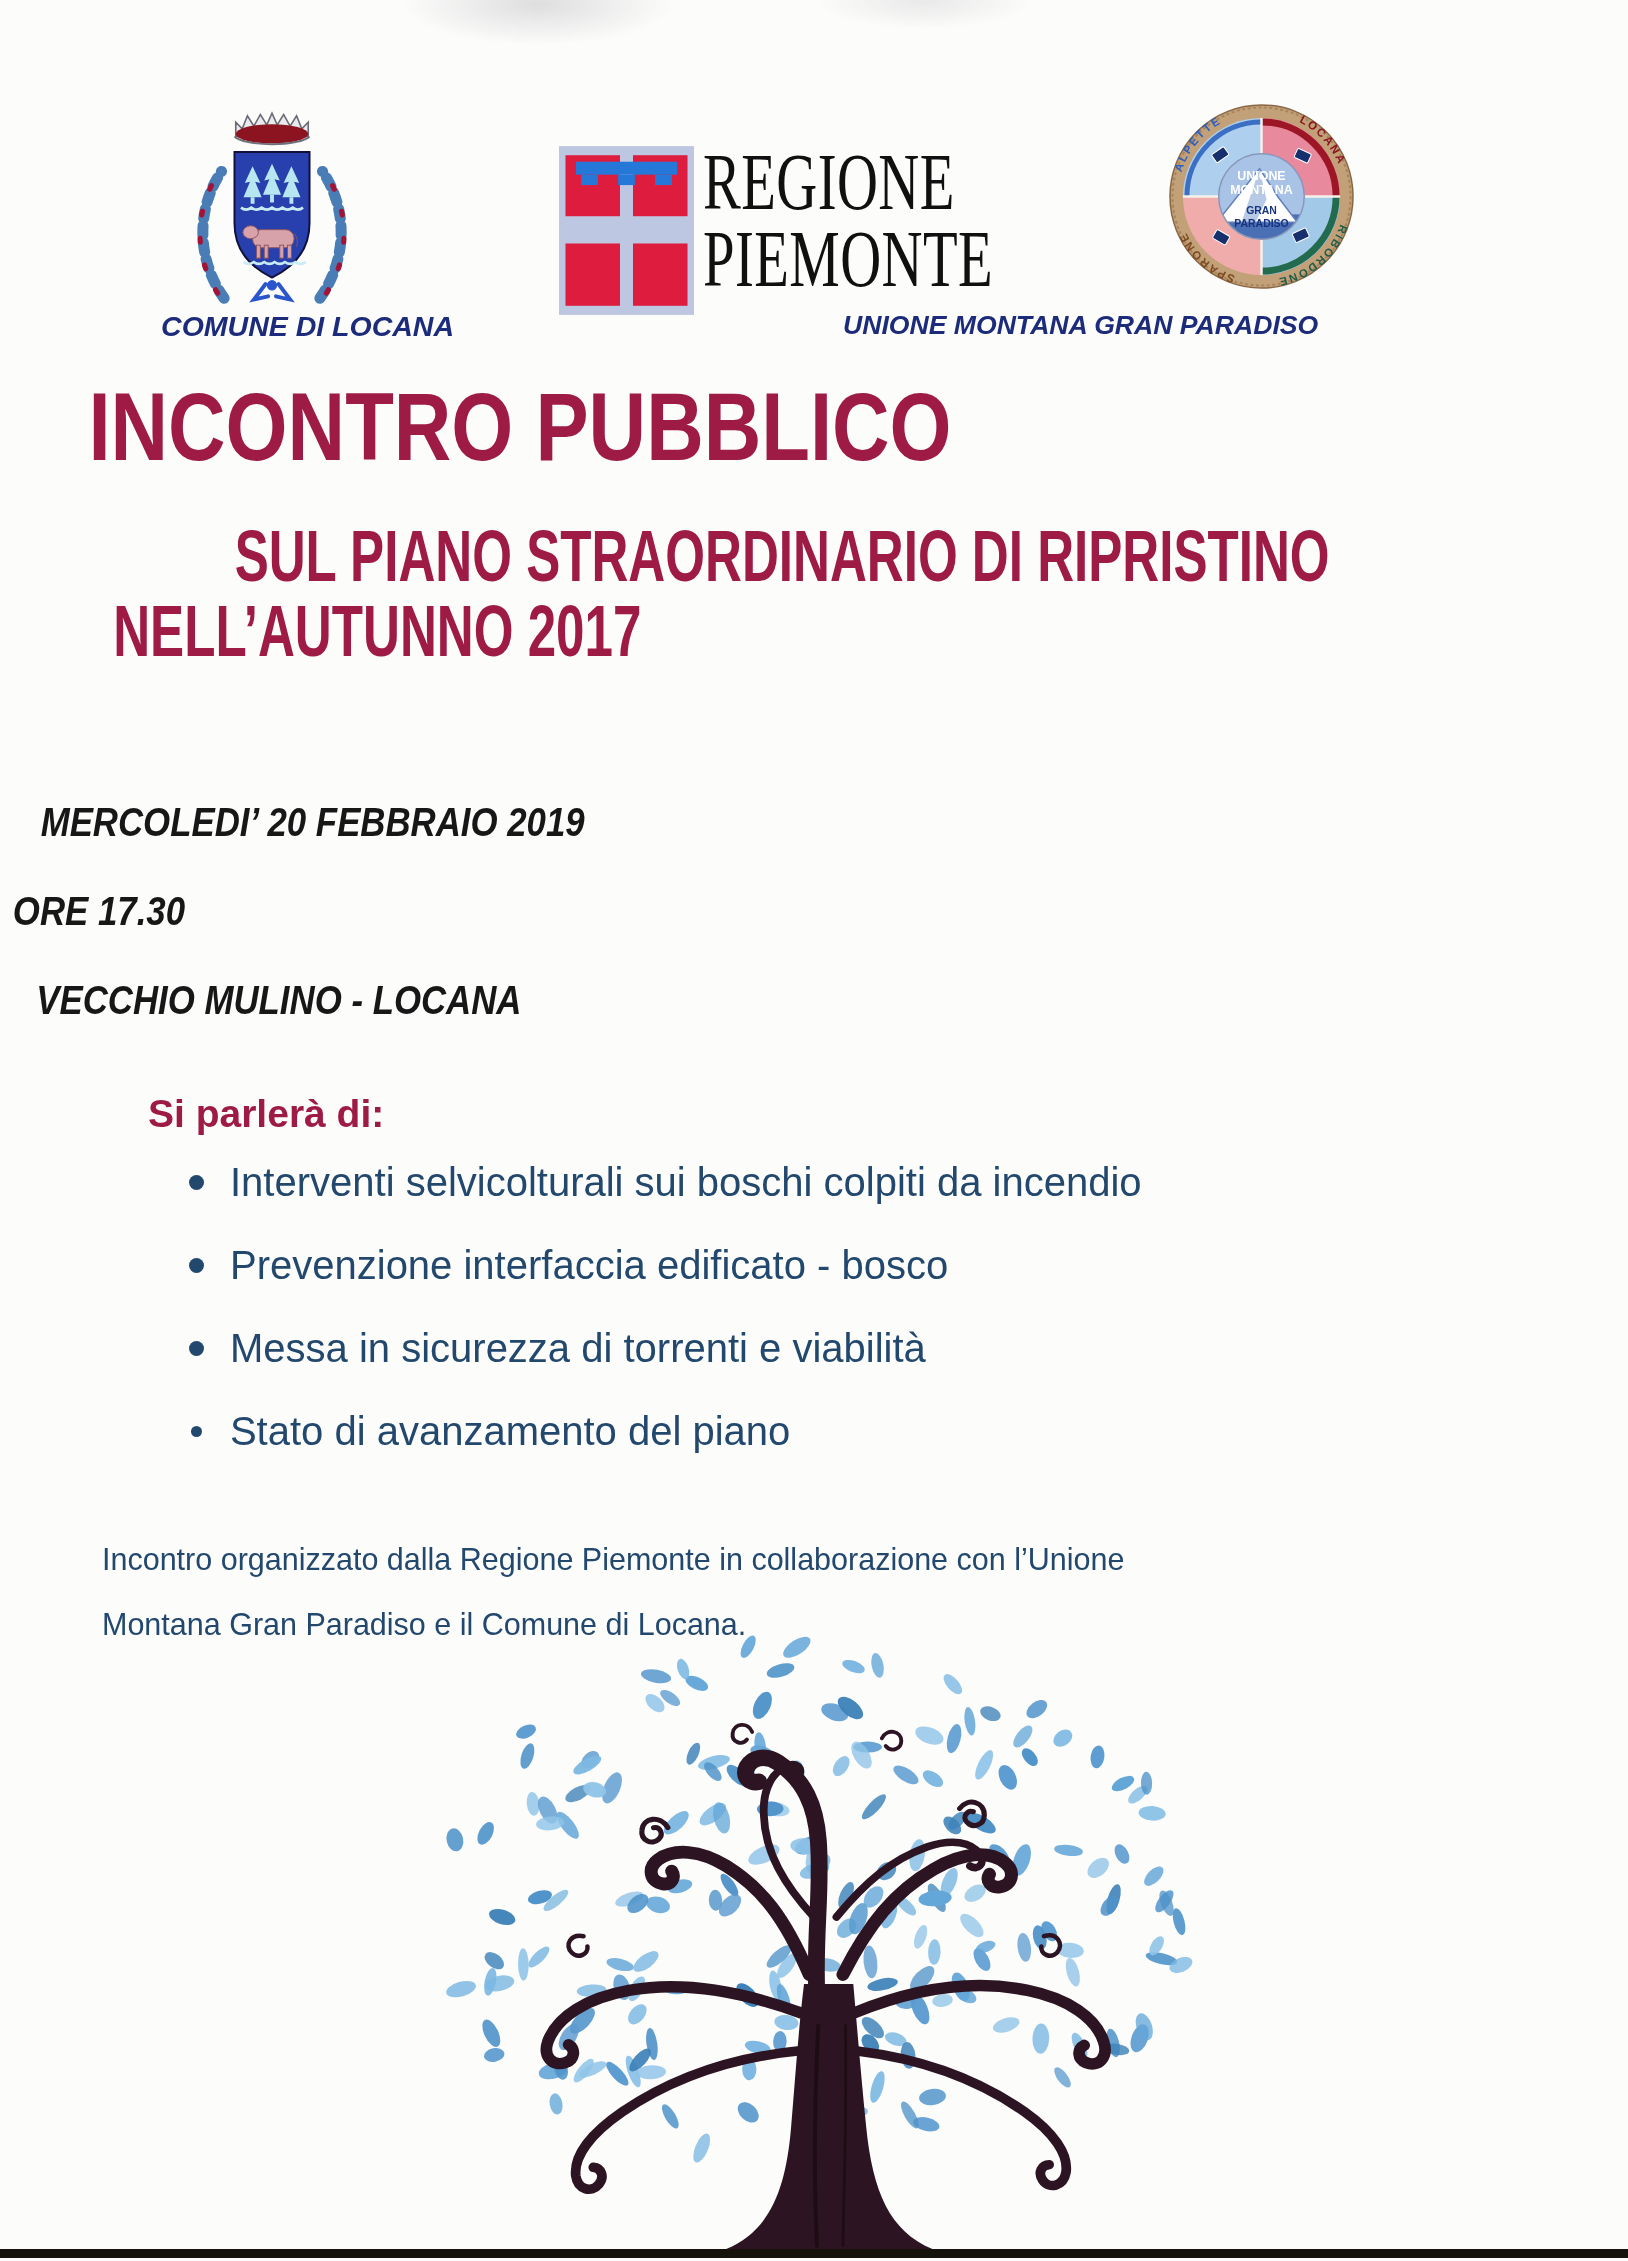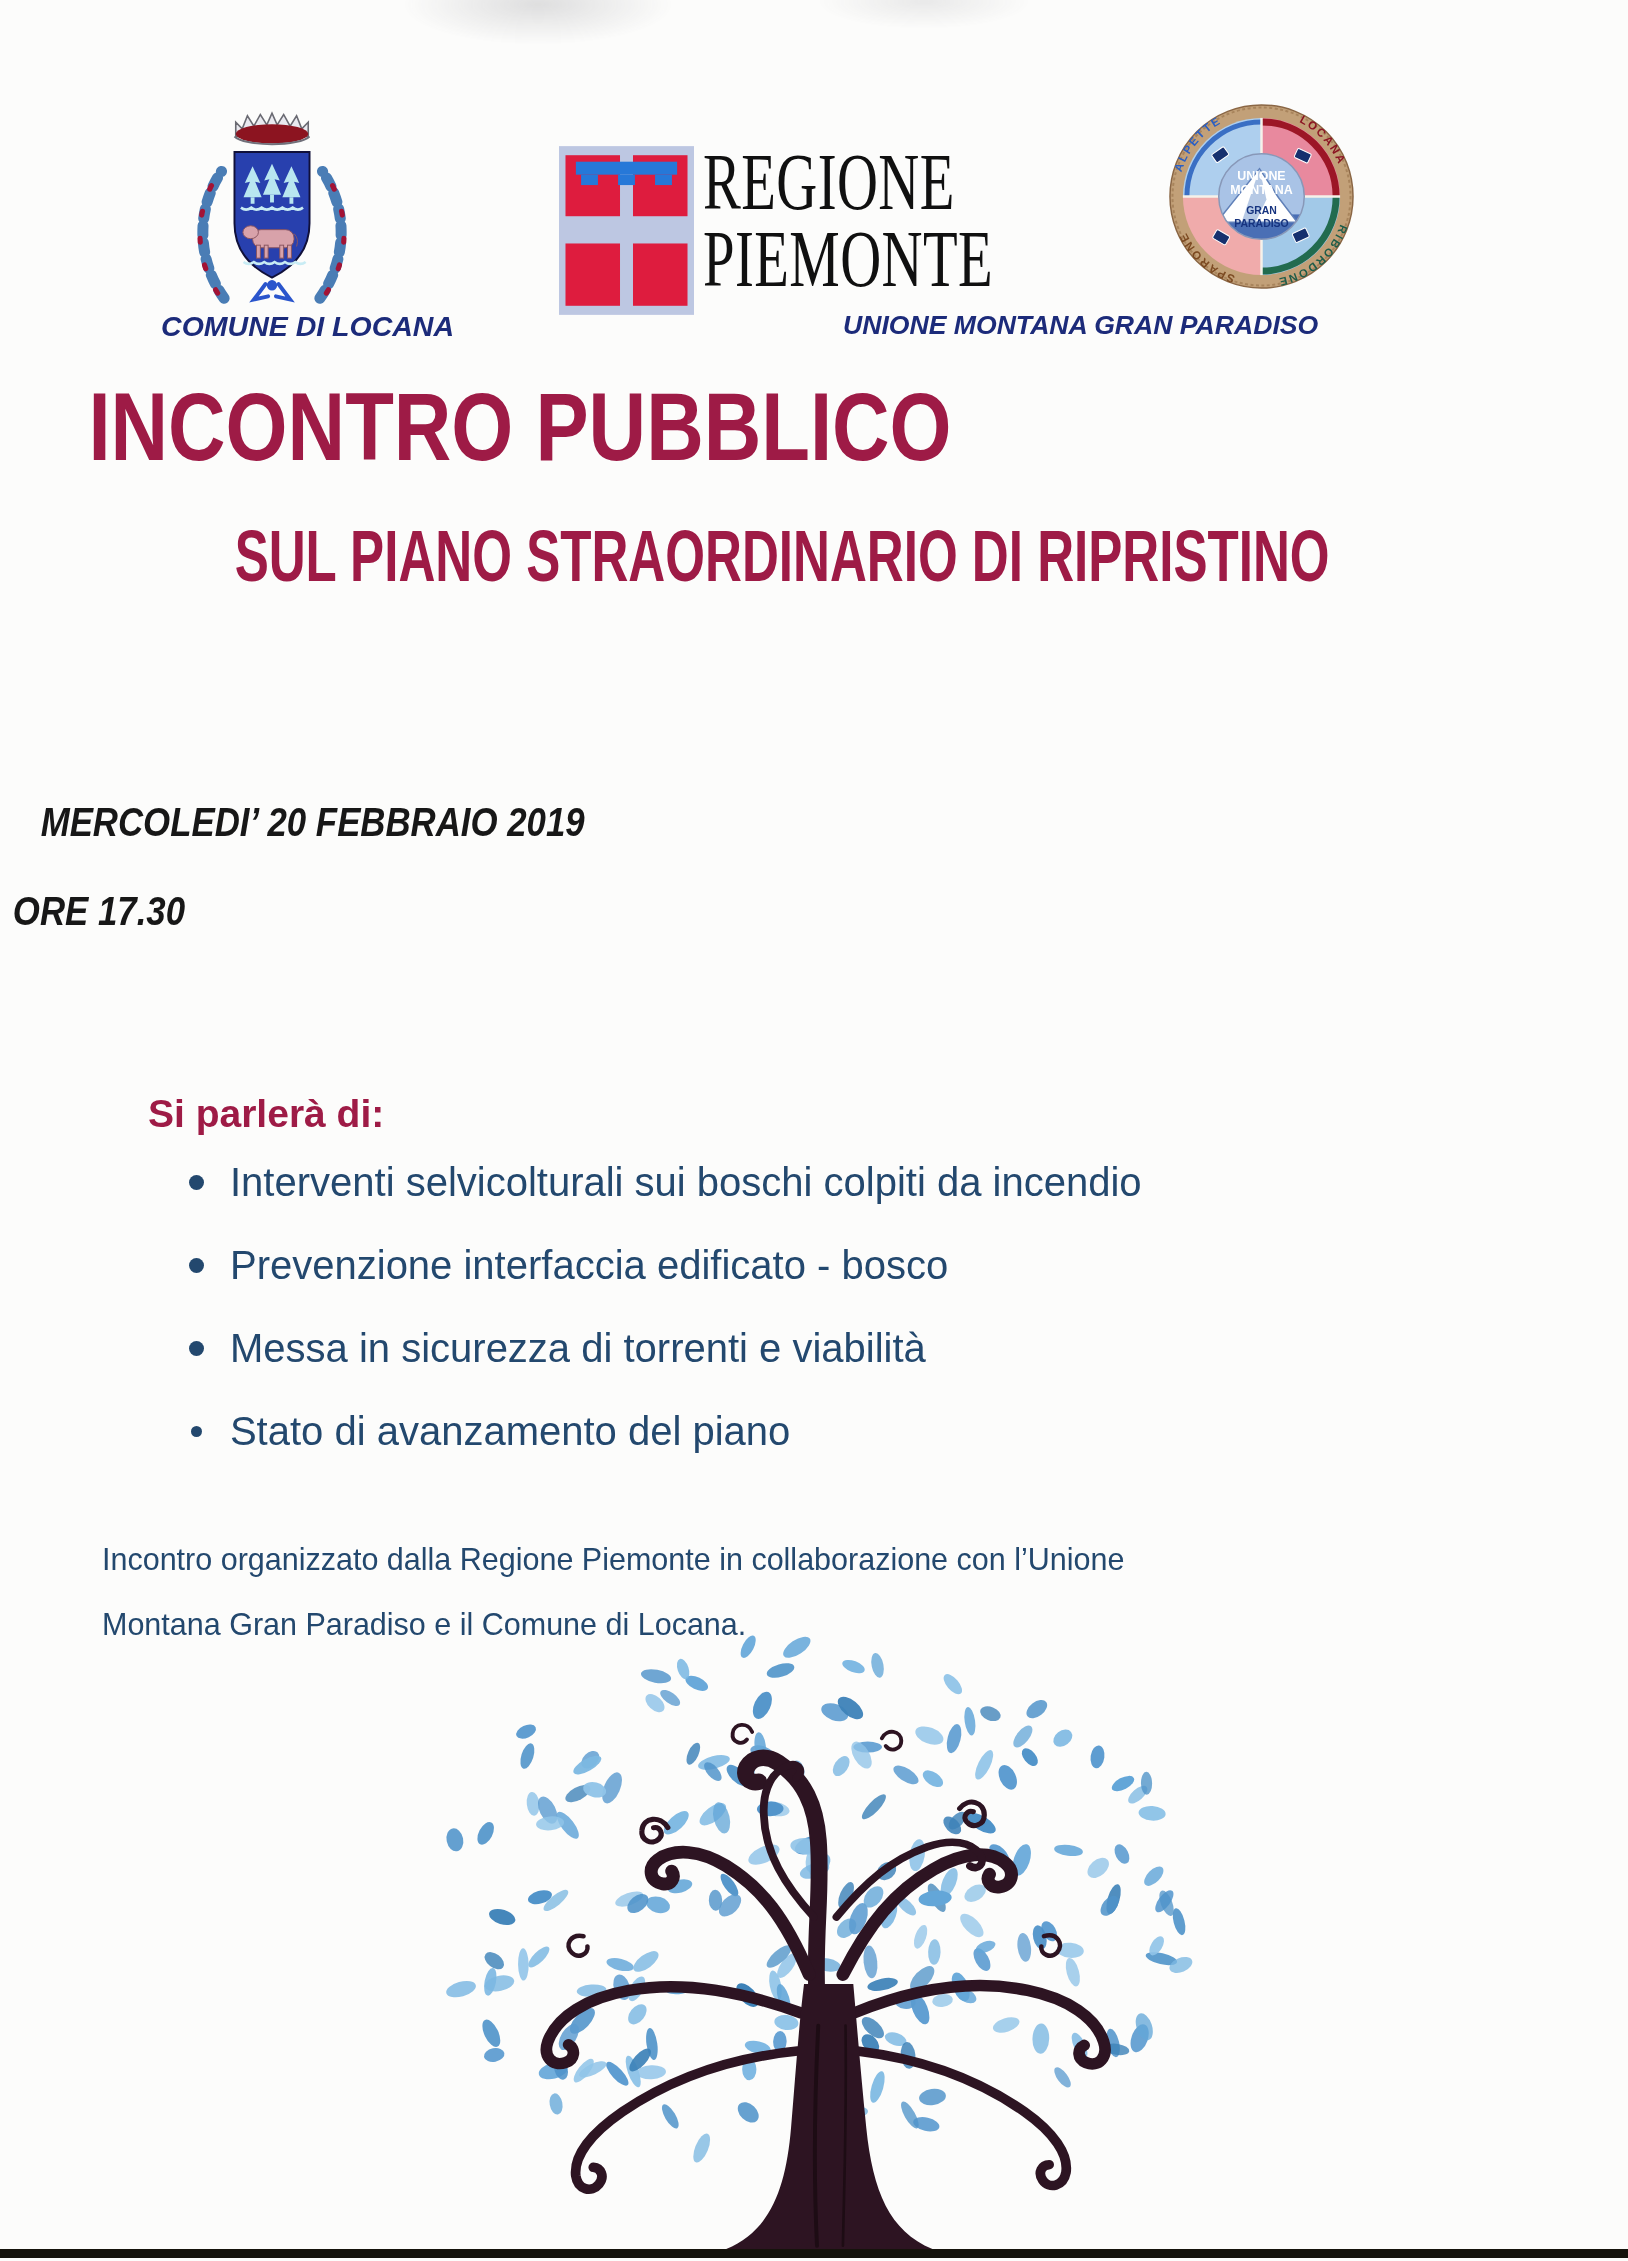--- a/index.html
+++ b/index.html
@@ -168,25 +168,27 @@
     </g>
   </svg>
   <div class="abs logo-caption caption-right">UNIONE MONTANA GRAN PARADISO</div>
 
   <div class="abs center-col title-block title-line">
     <span class="squeeze">INCONTRO PUBBLICO</span>
   </div>
 
   <div class="abs center-col subtitle-block">
     <div class="subtitle-line"><span class="squeeze">SUL PIANO STRAORDINARIO DI RIPRISTINO</span></div>
+    <div class="subtitle-line"><span class="squeeze">NELL’AUTUNNO 2017</span></div>
   </div>
 
   <div class="abs center-col when-block">
     <div class="when-line"><span class="squeeze">MERCOLEDI’ 20 FEBBRAIO 2019</span></div>
     <div class="when-line"><span class="squeeze">ORE 17.30</span></div>
+    <div class="when-line"><span class="squeeze">VECCHIO MULINO - LOCANA</span></div>
   </div>
 
   <div class="abs lead">Si parlerà di:</div>
   <div class="abs footer">
     <div>Incontro organizzato dalla Regione Piemonte in collaborazione con l’Unione</div>
     <div>Montana Gran Paradiso e il Comune di Locana.</div>
   </div>
 
   <div class="abs bullets">
     <div class="bullet-item">

